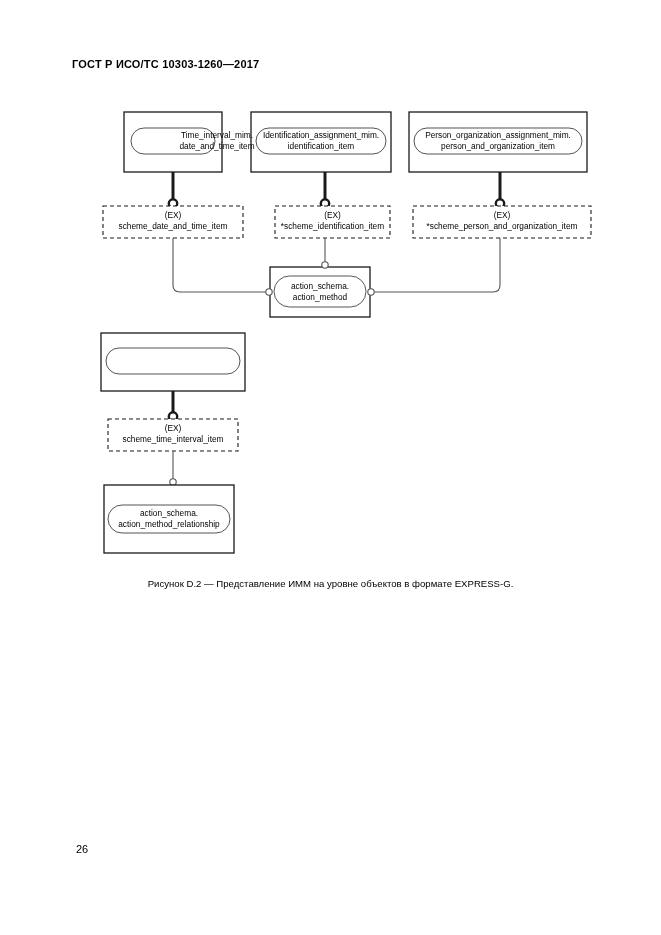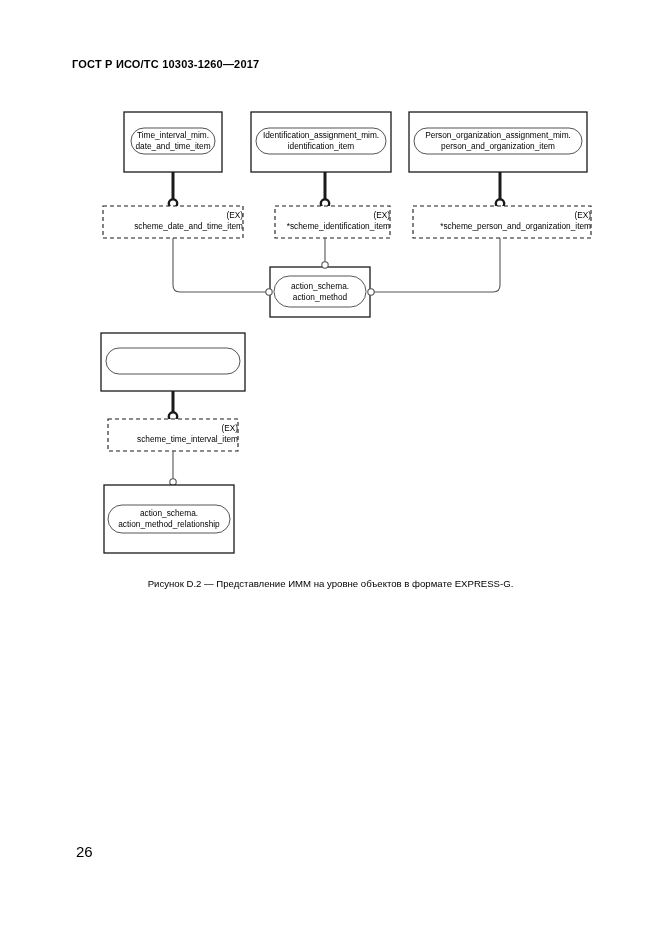--- a/index.html
+++ b/index.html
@@ -48,35 +48,35 @@
     top: 578px;
     width: 661px;
     text-align: center;
     font-size: 9.6px;
     white-space: nowrap;
   }
   .page-number {
     position: absolute;
     left: 76px;
     top: 843px;
-    font-size: 15px;
+    font-size: 11px;
   }
   
   .ent-label {
     position: absolute;
     text-align: center;
     font-size: 8.3px;
     line-height: 10.5px;
     color: #000;
     white-space: nowrap;
     pointer-events: none;
   }
   .ex-label {
     position: absolute;
-    text-align: right;
+    text-align: center;
     font-size: 8.3px;
     line-height: 10.8px;
     color: #000;
     white-space: nowrap;
     pointer-events: none;
   }
 </style>
 </head>
 <body>
 
@@ -151,21 +151,21 @@
         <circle cx="173" cy="387" r="3.2" fill="#ffffff" stroke="#555" stroke-width="1.1"></circle>
       </g>
 
       <g>
         <rect x="104" y="390" width="130" height="68" fill="#ffffff" stroke="#1a1a1a" stroke-width="1.3"></rect>
         <rect x="108" y="410" width="122" height="28" rx="14" ry="14" fill="#ffffff" stroke="#555" stroke-width="1"></rect>
       </g>
 
     </svg>
 
-    <div class="ent-label" style="left:124px; top:35px; width:98px;">
+    <div class="ent-label" style="left:124px; top:35px; width:98px;padding-left:44px;">
       <div>Time_interval_mim.</div>
       <div>date_and_time_item</div>
     </div>
 
     <div class="ent-label" style="left:409px; top:35px; width:178px;">
       <div>Person_organization_assignment_mim.</div>
       <div>person_and_organization_item</div>
     </div>
 
     <div class="ent-label" style="left:251px; top:35px; width:140px;">

